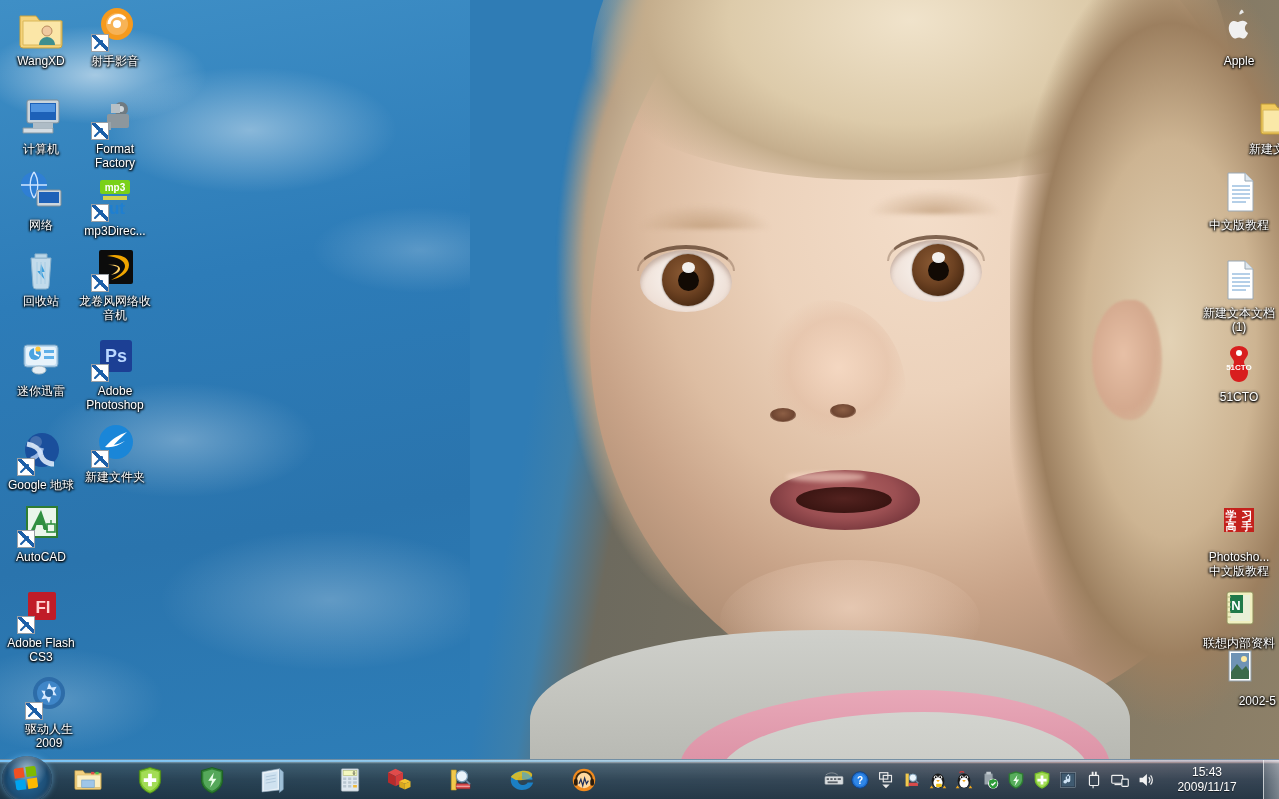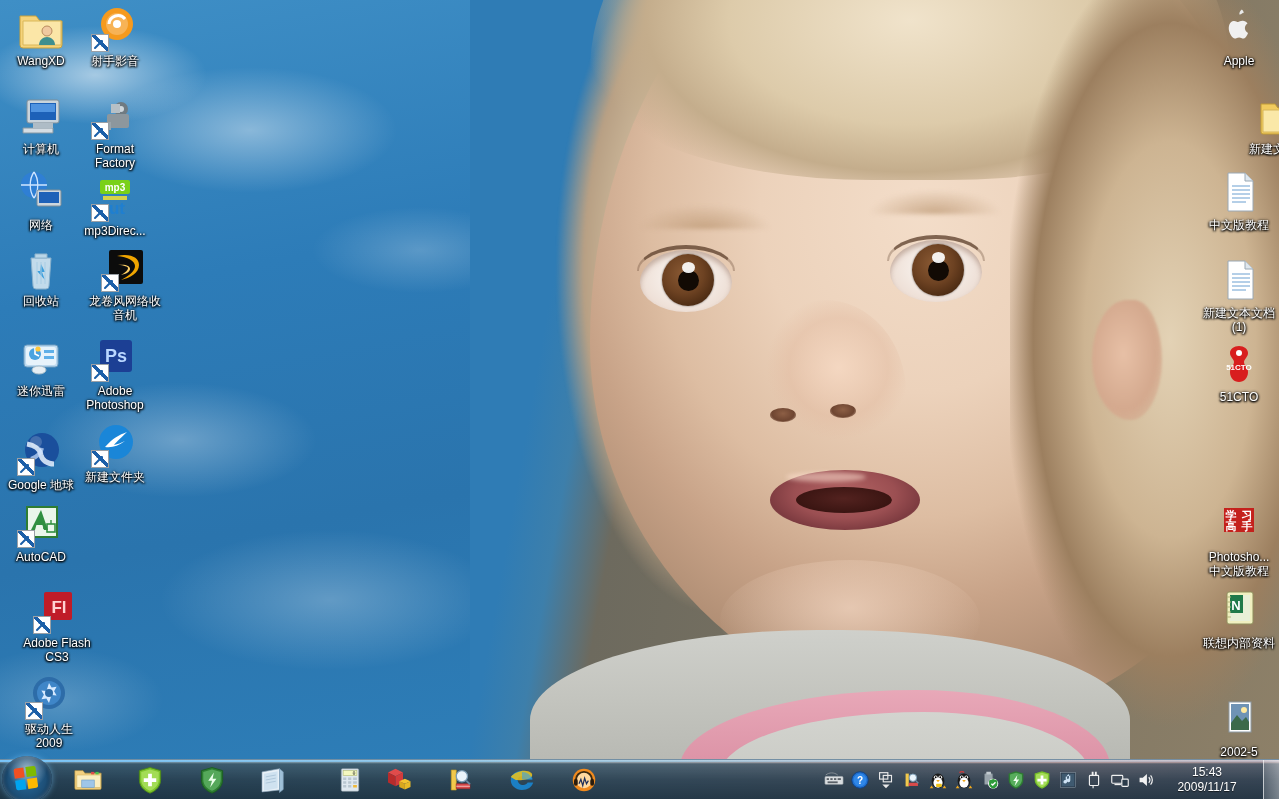--- a/index.html
+++ b/index.html
@@ -341,21 +341,21 @@
       </div>
       <div class="icon" style="left: 4px; top: 244px;">
         <div class="glyph"><svg viewBox="0 0 48 48" width="48" height="48">
             <path d="M14 14h20l-2 28a3 3 0 0 1-3 3H19a3 3 0 0 1-3-3z" fill="#cfe3f0" stroke="#8fb4cc" opacity=".92"></path>
             <path d="M18 10h12v4H18z" fill="#b9d6e8" stroke="#8fb4cc"></path>
             <path d="M24 20l4 8-3 0 3 8-8-9h3z" fill="#3fa0dd"></path>
             <path d="M20 18v22M24 18v22M28 18v22" stroke="#a8cde4" fill="none"></path>
           </svg></div>
         <div class="lbl">回收站</div>
       </div>
-      <div class="icon" style="left: 78px; top: 244px; margin-left: 10px;">
+      <div class="icon" style="left: 78px; top: 244px;">
         <div class="glyph shortcut"><svg viewBox="0 0 48 48" width="48" height="48">
             <rect x="8" y="6" width="34" height="34" rx="2" fill="#0c0c0c"></rect>
             <path d="M16 12c14-3 22 2 22 9 0 8-9 13-18 15 9-5 14-9 14-14 0-5-7-9-18-10z" fill="#f0a500"></path>
             <path d="M17 21c8-1 12 1 12 4 0 3-4 5-9 6 5-3 7-5 7-7 0-1-4-3-10-3z" fill="#ffd066"></path>
           </svg><svg class="arr" viewBox="0 0 12 12" width="12" height="12">
             <path d="M2 10 L9 3 M9 3 H4.5 M9 3 V7.5" stroke="#1b5fa8" stroke-width="2" fill="none" stroke-linecap="round"></path>
           </svg></div>
         <div class="lbl">龙卷风网络收音机</div>
       </div>
       <div class="icon" style="left: 4px; top: 334px;">
@@ -405,21 +405,21 @@
         <div class="glyph shortcut"><svg viewBox="0 0 48 48" width="48" height="48">
             <rect x="10" y="7" width="30" height="30" fill="#eaf6ea" stroke="#2e7d32" stroke-width="2"></rect>
             <path d="M24 10 L31 30 h-4 l-1.6-5h-6L18 30h-4z" fill="#2f8f3f"></path>
             <rect x="30" y="24" width="8" height="8" fill="none" stroke="#2f8f3f" stroke-width="1.6"></rect>
             <path d="M26 28h4M34 20v4" stroke="#2f8f3f" stroke-width="1.4"></path>
           </svg><svg class="arr" viewBox="0 0 12 12" width="12" height="12">
             <path d="M2 10 L9 3 M9 3 H4.5 M9 3 V7.5" stroke="#1b5fa8" stroke-width="2" fill="none" stroke-linecap="round"></path>
           </svg></div>
         <div class="lbl">AutoCAD</div>
       </div>
-      <div class="icon" style="left: 20px; top: 586px;">
+      <div class="icon" style="left: 4px; top: 586px;">
         <div class="glyph shortcut"><svg viewBox="0 0 48 48" width="48" height="48">
             <rect x="11" y="6" width="28" height="28" rx="2" fill="#c01c28"></rect>
             <text x="26" y="27" font-size="17" font-family="sans-serif" text-anchor="middle" fill="#ffd2d2" font-weight="bold">Fl</text>
           </svg><svg class="arr" viewBox="0 0 12 12" width="12" height="12">
             <path d="M2 10 L9 3 M9 3 H4.5 M9 3 V7.5" stroke="#1b5fa8" stroke-width="2" fill="none" stroke-linecap="round"></path>
           </svg></div>
         <div class="lbl">Adobe Flash CS3</div>
       </div>
       <div class="icon" style="left: 12px; top: 672px;">
         <div class="glyph shortcut"><svg viewBox="0 0 48 48" width="48" height="48">
@@ -493,21 +493,21 @@
             <rect x="12" y="6" width="26" height="32" rx="2" fill="#f0f0c0" stroke="#8f8f5c"></rect>
             <rect x="15" y="9" width="20" height="26" fill="#e8f0d8"></rect>
             <rect x="15" y="9" width="13" height="18" fill="#1f7a4a"></rect>
             <text x="21" y="24" font-size="13" font-family="sans-serif" text-anchor="middle" fill="#fff" font-weight="bold">N</text>
             <g stroke="#b5b57a">
               <path d="M12 11h4M12 16h4M12 21h4M12 26h4M12 31h4"></path>
             </g>
           </svg></div>
         <div class="lbl">联想内部资料</div>
       </div>
-      <div class="icon" style="left: 1202px; top: 695px;">
+      <div class="icon" style="left: 1202px; top: 644px; text-align: right;">
         <div class="glyph"><svg viewBox="0 0 48 48" width="48" height="48">
             <rect x="14" y="7" width="22" height="30" fill="#fff" stroke="#8d9aa4"></rect>
             <rect x="16" y="9" width="18" height="26" fill="#6f93b5"></rect>
             <path d="M16 28l6-8 5 6 4-4 3 5v8H16z" fill="#3c6a4a"></path>
             <circle cx="29" cy="15" r="3" fill="#ffe9a0"></circle>
           </svg></div>
         <div class="lbl">2002-5</div>
       </div>
     </div>
 

